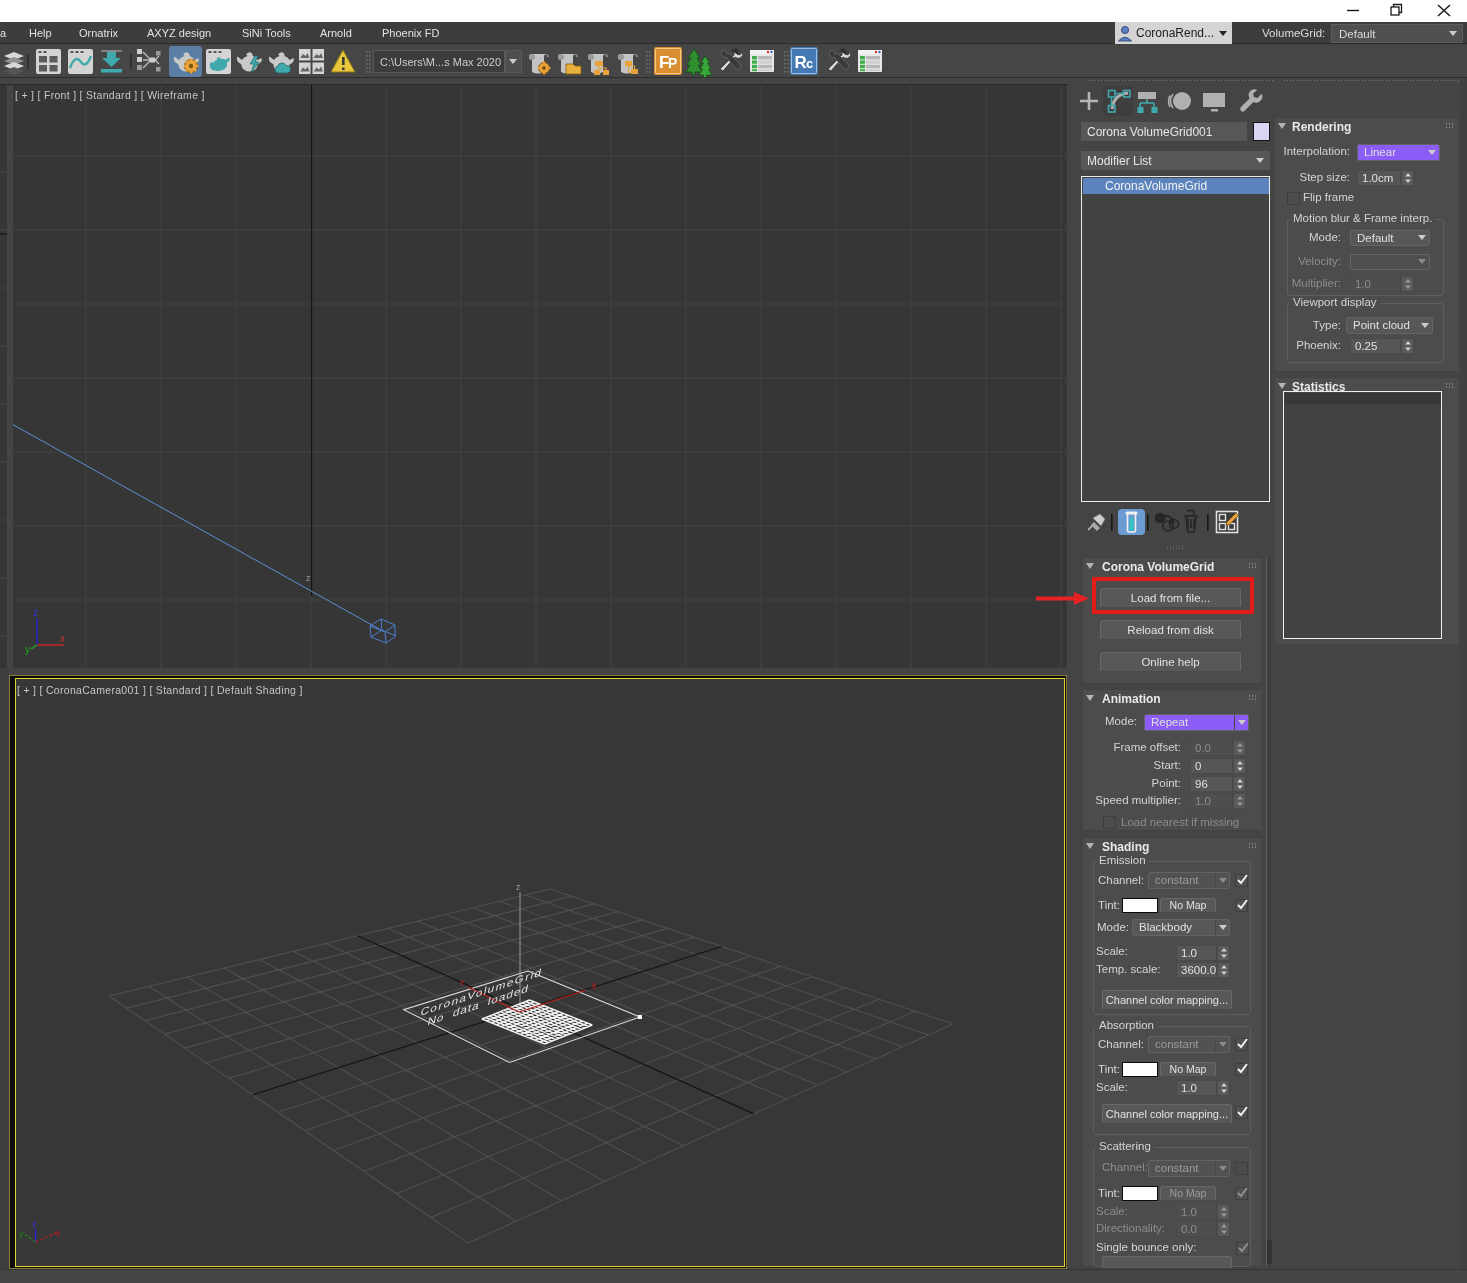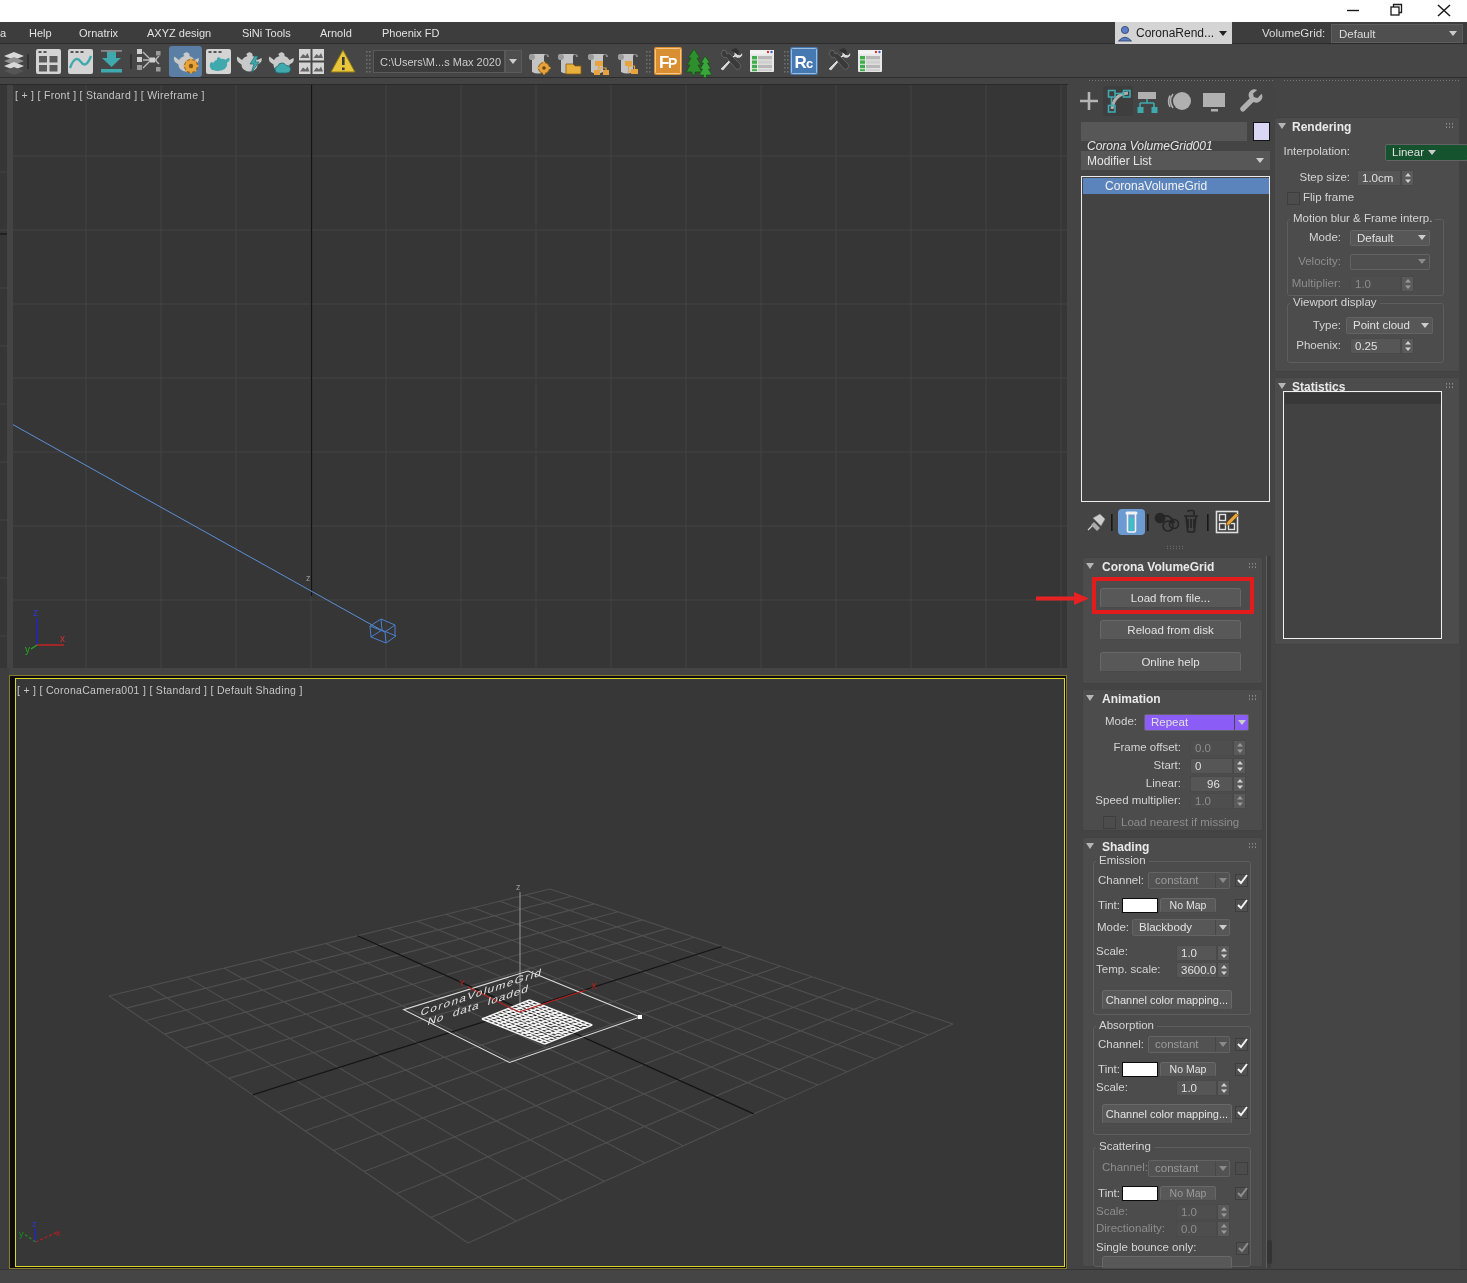--- a/index.html
+++ b/index.html
@@ -405,21 +405,21 @@
  <g>
   <rect x="125" y="7" width="22" height="14" fill="#b0b0b0"></rect>
   <rect x="133" y="23" width="7" height="2.5" fill="#b0b0b0"></rect>
  </g>
  <g transform="translate(157,0)">
   <path d="M25 4 a7 7 0 0 0 -9.5 2.5 a7 7 0 0 0 0.5 7.5 L5 25 a3.2 3.2 0 0 0 4.5 4.5 L20.5 18.5 a7 7 0 0 0 7.5 -0.5 a7 7 0 0 0 2.5 -9.5 l-5 5 -4.5 -1 -1 -4.5 z" fill="#b0b0b0" transform="scale(0.82) translate(2,1)"></path>
  </g>
 </svg>
 
 <div class="a" style="left:1081px;top:122px;width:166px;height:19px;background:#575757;"></div>
-<div class="txt" style="left:1087px;top:139px;font-size:12px;color:#e6e6e6;font-style:italic;">Corona VolumeGrid001</div>
+<div class="txt" style="left:1087px;top:125px;font-size:12px;color:#e6e6e6;">Corona VolumeGrid001</div>
 <div class="a" style="left:1253px;top:122px;width:17px;height:19px;background:#d9d7f3;border:1px solid #141414;"></div>
 
 <div class="a" style="left:1081px;top:151px;width:189px;height:19px;background:#575757;"></div>
 <div class="txt" style="left:1087px;top:154px;font-size:12px;color:#e6e6e6;">Modifier List</div>
 <div class="dda" style="left:1256px;top:158px;"></div>
 
 <div class="a" style="left:1081px;top:176px;width:189px;height:326px;background:#434343;border:1.5px solid #ececec;"></div>
 <div class="a" style="left:1082.5px;top:177.5px;width:186px;height:16px;background:#5b84bd;"></div>
 <div class="txt" style="left:1105px;top:179px;font-size:12px;color:#f2f2f2;">CoronaVolumeGrid</div>
 
@@ -489,22 +489,22 @@
 <div class="spb" style="left:1233px;top:740px;height:16px;"></div>
 <svg class="a" style="left:1235.5px;top:742.0px;" width="8" height="12">
     <path d="M1 4.5 L4 1 L7 4.5 Z M1 7.5 L4 11 L7 7.5 Z" fill="#9a9a9a"></path>
   </svg>
 <div class="rlab" style="left:1031px;top:759px;width:150px;font-size:11.5px;color:#d4d4d4;">Start:</div>
 <div class="spf" style="left:1190px;top:758px;width:43px;height:16px;background:#565656;line-height:14px;color:#e0e0e0;">0</div>
 <div class="spb" style="left:1233px;top:758px;height:16px;"></div>
 <svg class="a" style="left:1235.5px;top:760.0px;" width="8" height="12">
     <path d="M1 4.5 L4 1 L7 4.5 Z M1 7.5 L4 11 L7 7.5 Z" fill="#d0d0d0"></path>
   </svg>
-<div class="rlab" style="left:1031px;top:777px;width:150px;font-size:11.5px;color:#d4d4d4;">Linear:</div>
-<div class="spf" style="left:1190px;top:776px;width:43px;height:16px;background:#565656;line-height:14px;color:#e0e0e0;text-align:center;">96</div>
+<div class="rlab" style="left:1031px;top:777px;width:150px;font-size:11.5px;color:#d4d4d4;">Point:</div>
+<div class="spf" style="left:1190px;top:776px;width:43px;height:16px;background:#565656;line-height:14px;color:#e0e0e0;">96</div>
 <div class="spb" style="left:1233px;top:776px;height:16px;"></div>
 <svg class="a" style="left:1235.5px;top:778.0px;" width="8" height="12">
     <path d="M1 4.5 L4 1 L7 4.5 Z M1 7.5 L4 11 L7 7.5 Z" fill="#d0d0d0"></path>
   </svg>
 <div class="rlab" style="left:1031px;top:794px;width:150px;font-size:11.5px;color:#d4d4d4;">Speed multiplier:</div>
 <div class="spf" style="left:1190px;top:793px;width:43px;height:16px;background:#4e4e4e;line-height:14px;color:#8d8d8d;">1.0</div>
 <div class="spb" style="left:1233px;top:793px;height:16px;"></div>
 <svg class="a" style="left:1235.5px;top:795.0px;" width="8" height="12">
     <path d="M1 4.5 L4 1 L7 4.5 Z M1 7.5 L4 11 L7 7.5 Z" fill="#9a9a9a"></path>
   </svg>
@@ -614,21 +614,21 @@
 <div class="a" style="left:1273px;top:78px;width:194px;height:1191px;background:#454545;"></div>
 <div class="a" style="left:1283px;top:79px;width:177px;height:4px;background-image:radial-gradient(#757575 30%,transparent 34%);background-size:3px 3px;"></div>
 <div class="a" style="left:1460px;top:78px;width:7px;height:1191px;background:#414141;"></div>
 <div class="roll" style="left:1274px;top:117px;width:186px;height:255px;"></div>
 <svg class="a" style="left:1278px;top:123px;" width="10" height="8">
     <path d="M0 0 H8 L4 6 Z" fill="#b5b5b5"></path>
   </svg>
 <div class="hdr" style="left:1292px;top:120px;">Rendering</div>
 <div class="dots" style="left:1445px;top:122px;"></div>
 <div class="rlab" style="left:1200px;top:145px;width:150px;font-size:11.5px;color:#d4d4d4;">Interpolation:</div>
-<div class="dd" style="left:1385px;top:144px;width:83px;height:17px;background:#14532d;line-height:15px;color:#e0e0e0;">Linear</div>
+<div class="dd" style="left:1357px;top:144px;width:83px;height:17px;background:#8b5cf6;line-height:15px;color:#e0e0e0;">Linear</div>
 <div class="dda" style="left:1428px;top:150px;border-top-color:#cccccc;"></div>
 <div class="rlab" style="left:1200px;top:171px;width:150px;font-size:11.5px;color:#d4d4d4;">Step size:</div>
 <div class="spf" style="left:1357px;top:170px;width:44px;height:16px;background:#565656;line-height:14px;color:#e0e0e0;">1.0cm</div>
 <div class="spb" style="left:1401px;top:170px;height:16px;"></div>
 <svg class="a" style="left:1403.5px;top:172.0px;" width="8" height="12">
     <path d="M1 4.5 L4 1 L7 4.5 Z M1 7.5 L4 11 L7 7.5 Z" fill="#d0d0d0"></path>
   </svg>
 <div class="cb" style="left:1287px;top:192px;background:#4c4c4c;"></div>
 <div class="rlab" style="left:1200px;top:191px;width:150px;font-size:11.5px;color:#d4d4d4;"></div>
 <div class="txt" style="left:1303px;top:191px;font-size:11.5px;color:#d4d4d4;">Flip frame</div>

